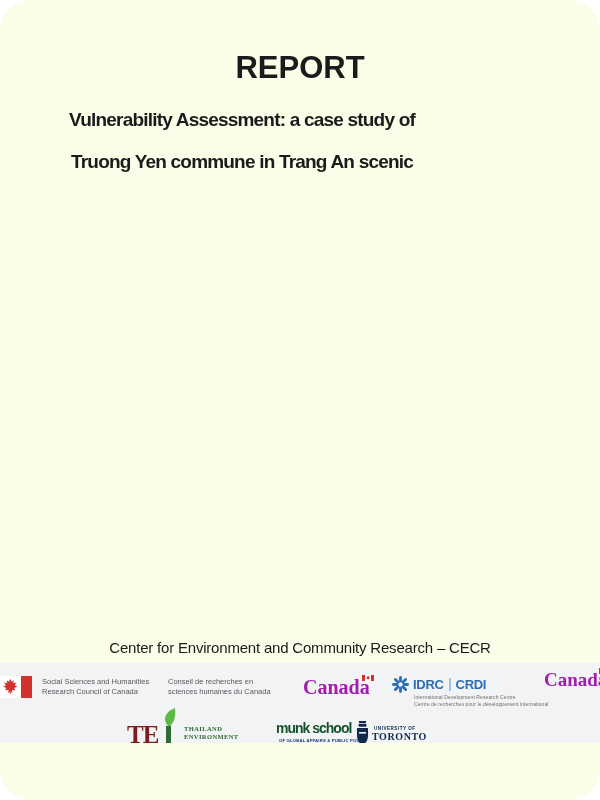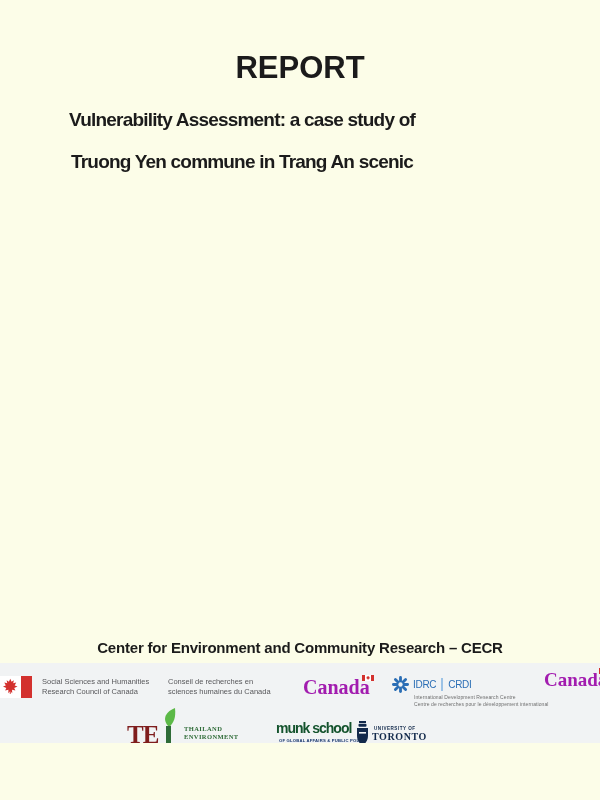--- a/index.html
+++ b/index.html
@@ -1,38 +1,38 @@
 <!DOCTYPE html>
 <html><head>
 <meta charset="utf-8">
 <style>
   html,body{margin:0;padding:0;}
   .page{position:relative;width:600px;height:800px;background:#FCFDE8;overflow:hidden;
-        font-family:"Liberation Sans",sans-serif;color:#1B1B1B;}
+        font-family:"Liberation Sans",sans-serif;color:#1B1B1B;border-radius:31px;}
   .report-heading{position:absolute;top:50px;left:0;width:600px;text-align:center;
         font-size:31px;font-weight:bold;letter-spacing:0;}
   .report-title{position:absolute;top:99px;left:0;width:484px;text-align:center;
         font-size:19px;font-weight:bold;line-height:42px;letter-spacing:-0.8px;}
   .report-title div{white-space:nowrap;}
   .org-line{position:absolute;top:639px;left:0;width:600px;text-align:center;
-        font-size:15px;font-weight:bold;letter-spacing:-0.2px;}
+        font-size:15px;font-weight:normal;letter-spacing:-0.2px;}
   .band{position:absolute;left:0;top:663px;width:600px;height:80px;background:#F1F3F4;overflow:hidden;}
   .band *{white-space:nowrap;}
 
   
   .flag-main{position:absolute;left:-12px;top:13px;width:44px;height:22px;}
   .sshrc-en{position:absolute;left:42px;top:14px;font-size:7.5px;line-height:9.8px;color:#58585B;}
   .sshrc-fr{position:absolute;left:168px;top:14px;font-size:7.5px;line-height:9.8px;color:#58585B;}
   .canada-wm{position:absolute;font-family:"Liberation Serif",serif;font-weight:bold;color:#a21caf;}
   .canada-wm-left{left:303px;top:13px;font-size:20px;}
   .canada-wm-right{left:544px;top:6px;font-size:19px;}
   .mini-flag{position:absolute;top:-1px;right:-4px;width:12px;height:6px;}
   .idrc{position:absolute;left:392px;top:13px;display:flex;align-items:center;}
   .idrc-icon{width:17px;height:17px;margin-right:4px;}
-  .idrc-acronym{font-size:10px;font-weight:normal;color:#2B6EB5;letter-spacing:-0.3px;}
+  .idrc-acronym{font-size:13px;font-weight:bold;color:#2B6EB5;letter-spacing:-0.3px;}
   .idrc-div{display:inline-block;width:2px;height:13px;background:#9DC3E6;margin:0 5px;vertical-align:-2px;}
   .idrc-sub{position:absolute;left:414px;font-size:5px;color:#6E6E6E;letter-spacing:0.1px;}
   .idrc-sub-en{top:31px;}
   .idrc-sub-fr{top:38px;}
 
   
   .tei-te{position:absolute;left:127px;top:58px;font-family:"Liberation Serif",serif;
         font-weight:bold;font-size:25px;color:#7f1d1d;letter-spacing:-1px;}
   .tei-leaf{position:absolute;left:162px;top:45px;width:14px;height:19px;}
   .tei-stem{position:absolute;left:166px;top:63px;width:5px;height:17px;background:#2E6B37;}

